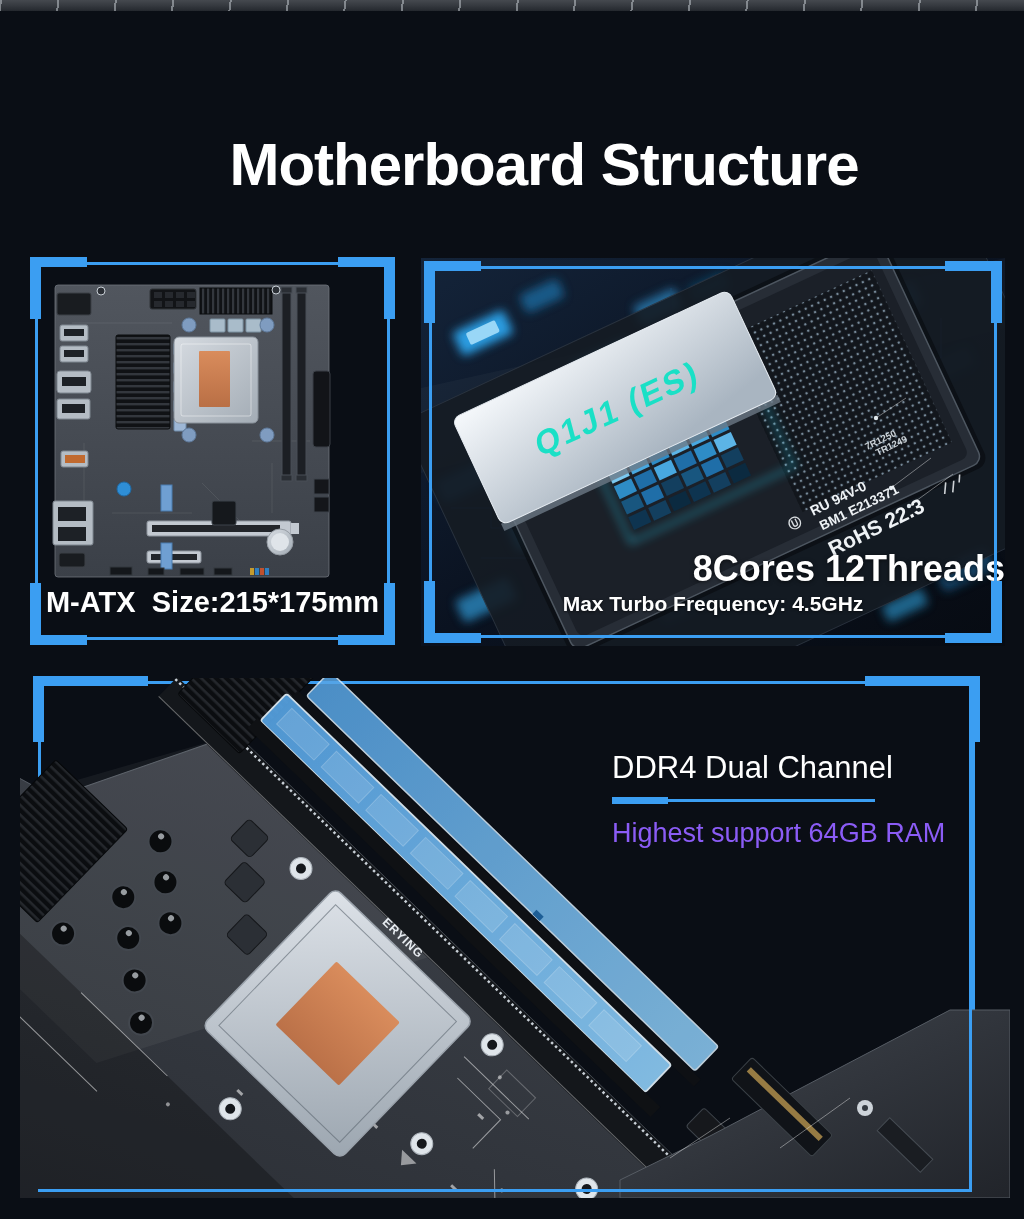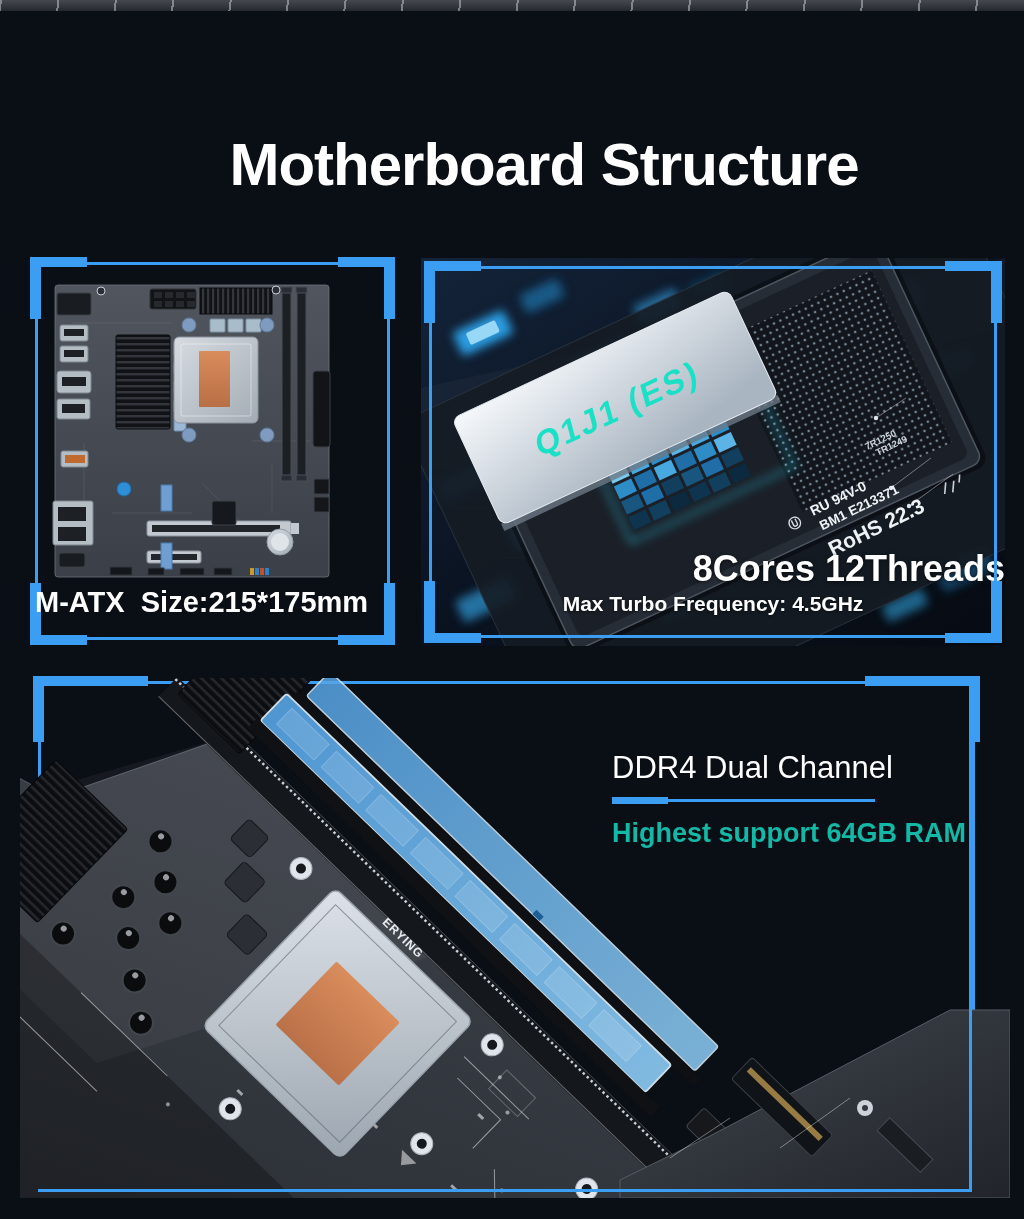--- a/index.html
+++ b/index.html
@@ -16,21 +16,21 @@
   .frame{position:absolute;border:3px solid #3b9ef2;}
   .frame .c{position:absolute;width:46px;height:52px;border:0 solid #3b9ef2;}
   .c.tl{left:-8px;top:-8px;border-top-width:10px;border-left-width:11px;}
   .c.tr{right:-8px;top:-8px;border-top-width:10px;border-right-width:11px;}
   .c.bl{left:-8px;bottom:-8px;border-bottom-width:10px;border-left-width:11px;}
   .c.br{right:-8px;bottom:-8px;border-bottom-width:10px;border-right-width:11px;}
   
   #panel-board{left:35px;top:262px;width:355px;height:378px;}
   #panel-board .frame{inset:0;}
   .board-img{position:absolute;left:17px;top:21px;}
-  .board-caption{position:absolute;left:0;right:0;top:324px;
+  .board-caption{position:absolute;left:0;right:0;top:324px;text-align:center;
     color:#fff;font-size:29px;font-weight:bold;white-space:pre;letter-spacing:0;}
   
   #panel-cpu{left:421px;top:258px;width:584px;height:388px;}
   #panel-cpu svg{position:absolute;left:0;top:0;z-index:1;}
   #panel-cpu .frame{inset:8px;z-index:3;}
   .cpu-heading{position:absolute;z-index:2;left:0;width:100%;top:290px;text-align:right;
     color:#fff;font-size:36px;font-weight:bold;text-shadow:0 1px 4px rgba(0,0,0,.6);}
   .cpu-sub{position:absolute;z-index:2;left:0;width:100%;top:334px;text-align:center;
     color:#fff;font-size:21px;font-weight:bold;text-shadow:0 1px 3px rgba(0,0,0,.6);}
   
@@ -38,22 +38,22 @@
   #panel-memory .frame{left:18px;top:3px;width:931px;height:508px;z-index:1;}
   .frame-mem .c{width:104px;height:56px;}
   .frame-over{position:absolute;left:18px;top:3px;width:931px;height:508px;z-index:3;
     border-right:3px solid #3b9ef2;border-bottom:3px solid #3b9ef2;border-top:none;border-left:none;}
   .mem-img{position:absolute;left:0;top:0;z-index:2;}
   .mem-heading{position:absolute;z-index:5;left:592px;top:72px;color:#fff;
     font-size:31px;font-weight:normal;}
   .mem-line{position:absolute;z-index:5;left:592px;top:119px;width:263px;height:7px;}
   .mem-line .thick{position:absolute;left:0;top:0;width:56px;height:7px;background:#3b9ef2;}
   .mem-line .thin{position:absolute;left:56px;top:2px;width:207px;height:3px;background:#3b9ef2;}
-  .mem-sub{position:absolute;z-index:5;left:592px;top:140px;color:#14b8a6;
-    font-size:27px;font-weight:bold;}
+  .mem-sub{position:absolute;z-index:5;left:592px;top:140px;color:#8b5cf6;
+    font-size:27px;font-weight:normal;}
   text{font-family:"Liberation Sans",sans-serif;}
 </style>
 </head>
 <body>
 
 <div class="canvas">
 
   <div class="top-strip"></div>
 
   <h1 class="title">Motherboard Structure</h1>

